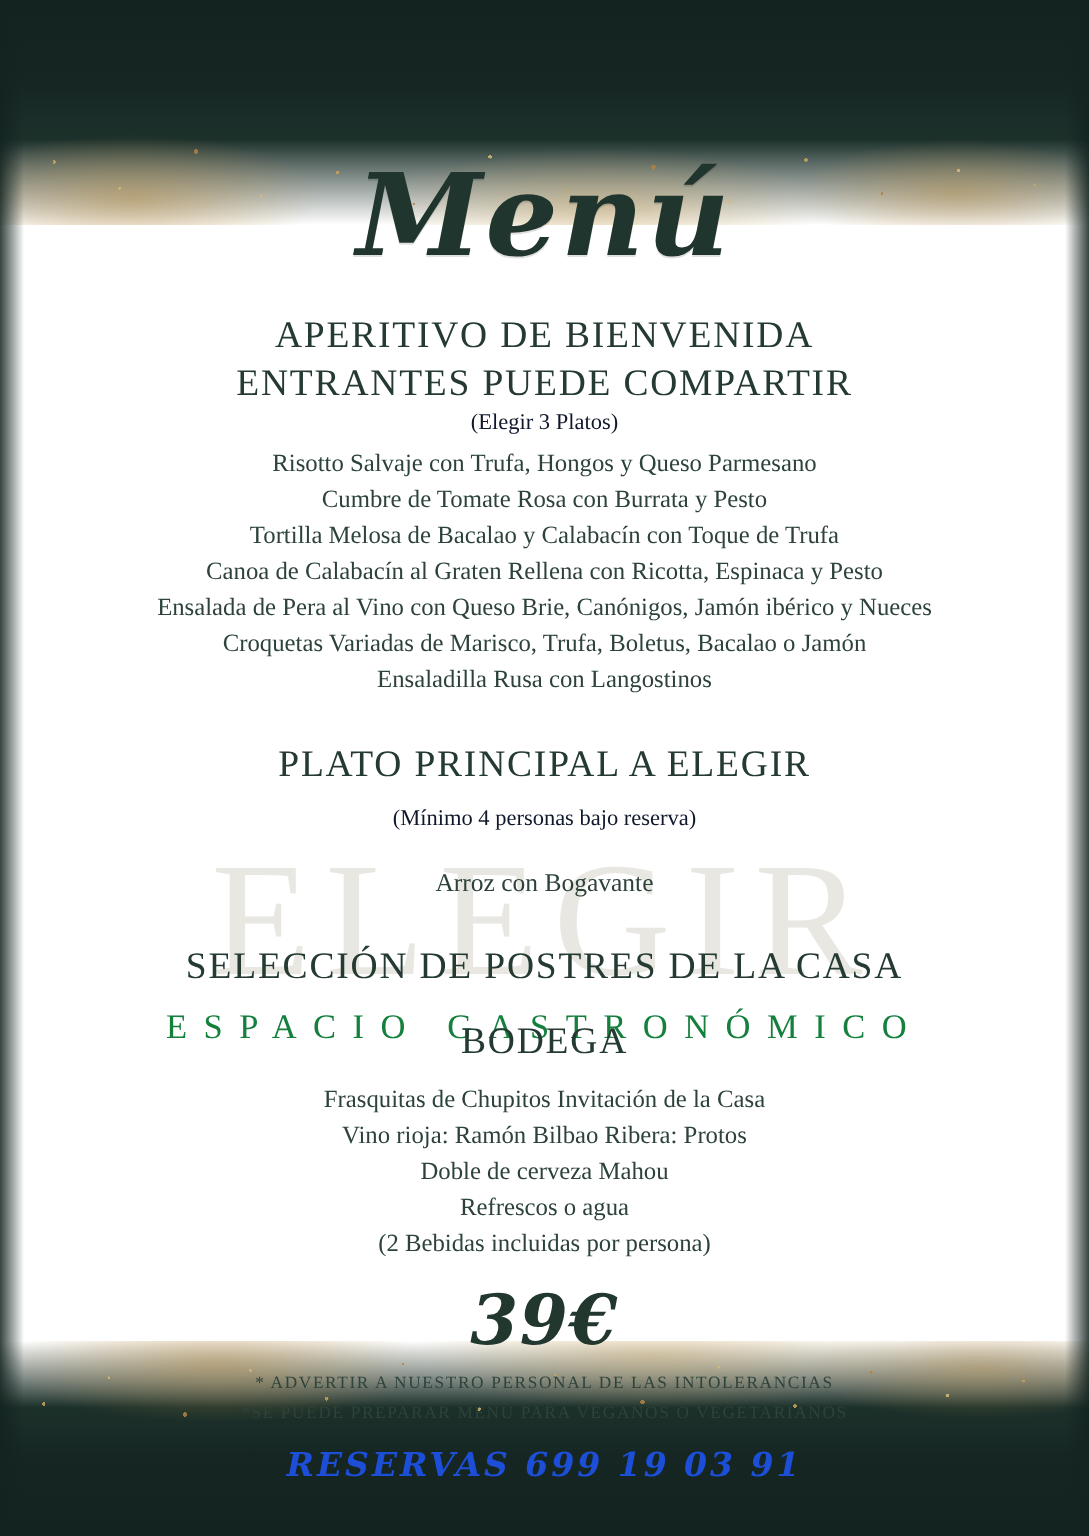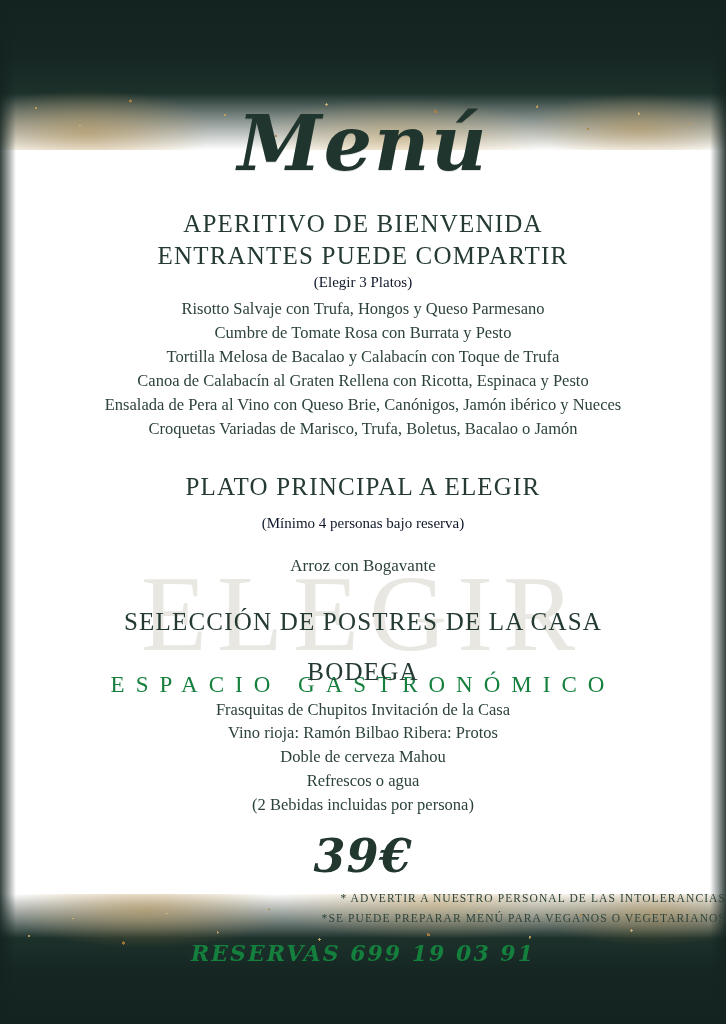--- a/index.html
+++ b/index.html
@@ -201,30 +201,29 @@
     margin: 12px 0 6px 0;
     letter-spacing: 1px;
   }
 
   .disclaimers {
     font-family: "Liberation Serif", serif;
     font-size: 11.5px;
     letter-spacing: 1.1px;
     color: #2e433b;
     line-height: 1.7;
-    text-align: right;
   }
 
   .reservations {
     font-family: "DejaVu Serif", serif;
     font-style: italic;
     font-weight: bold;
     font-size: 22px;
     letter-spacing: 2px;
-    color: #15803d;
+    color: #1d4ed8;
     margin-top: 12px;
   }
 </style>
 </head>
 <body>
 
 <div class="band band-top"></div>
 <div class="band band-bottom"></div>
 <div class="edge-left"></div>
 <div class="edge-right"></div>
@@ -242,20 +241,21 @@
   <div class="section-head sub">ENTRANTES PUEDE COMPARTIR</div>
   <div class="note">(Elegir 3 Platos)</div>
 
   <ul class="dish-list">
     <li>Risotto Salvaje con Trufa, Hongos y Queso Parmesano</li>
     <li>Cumbre de Tomate Rosa con Burrata y Pesto</li>
     <li>Tortilla Melosa de Bacalao y Calabacín con Toque de Trufa</li>
     <li>Canoa de Calabacín al Graten Rellena con Ricotta, Espinaca y Pesto</li>
     <li>Ensalada de Pera al Vino con Queso Brie, Canónigos, Jamón ibérico y Nueces</li>
     <li>Croquetas Variadas de Marisco, Trufa, Boletus, Bacalao o Jamón</li>
+    <li>Ensaladilla Rusa con Langostinos</li>
   </ul>
 
   <div class="gap-lg"></div>
 
   <div class="section-head">PLATO PRINCIPAL A ELEGIR</div>
   <div class="gap-sm"></div>
   <div class="note">(Mínimo 4 personas bajo reserva)</div>
   <div class="gap-md"></div>
   <div class="main-dish">Arroz con Bogavante</div>
 

